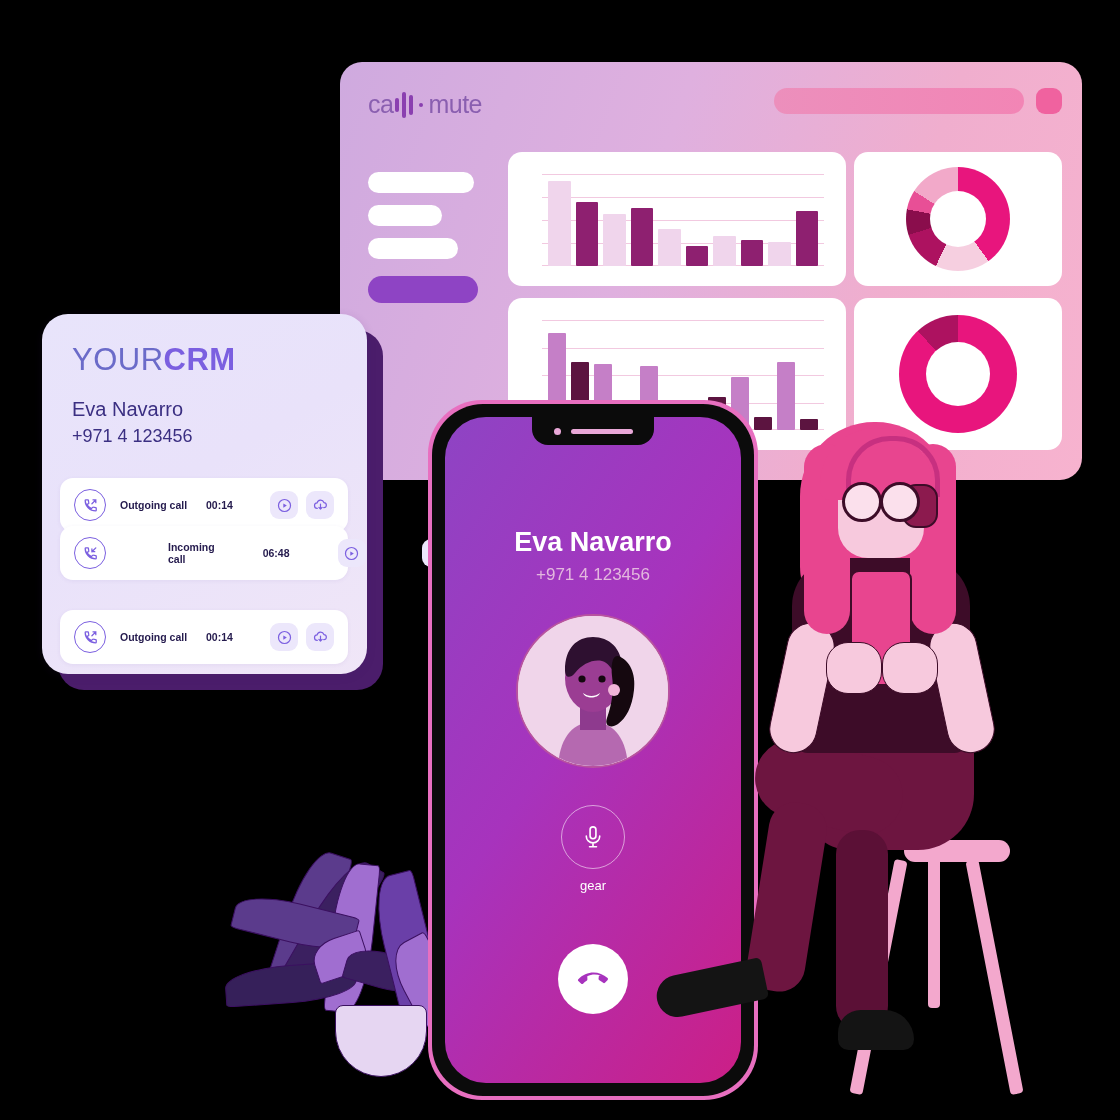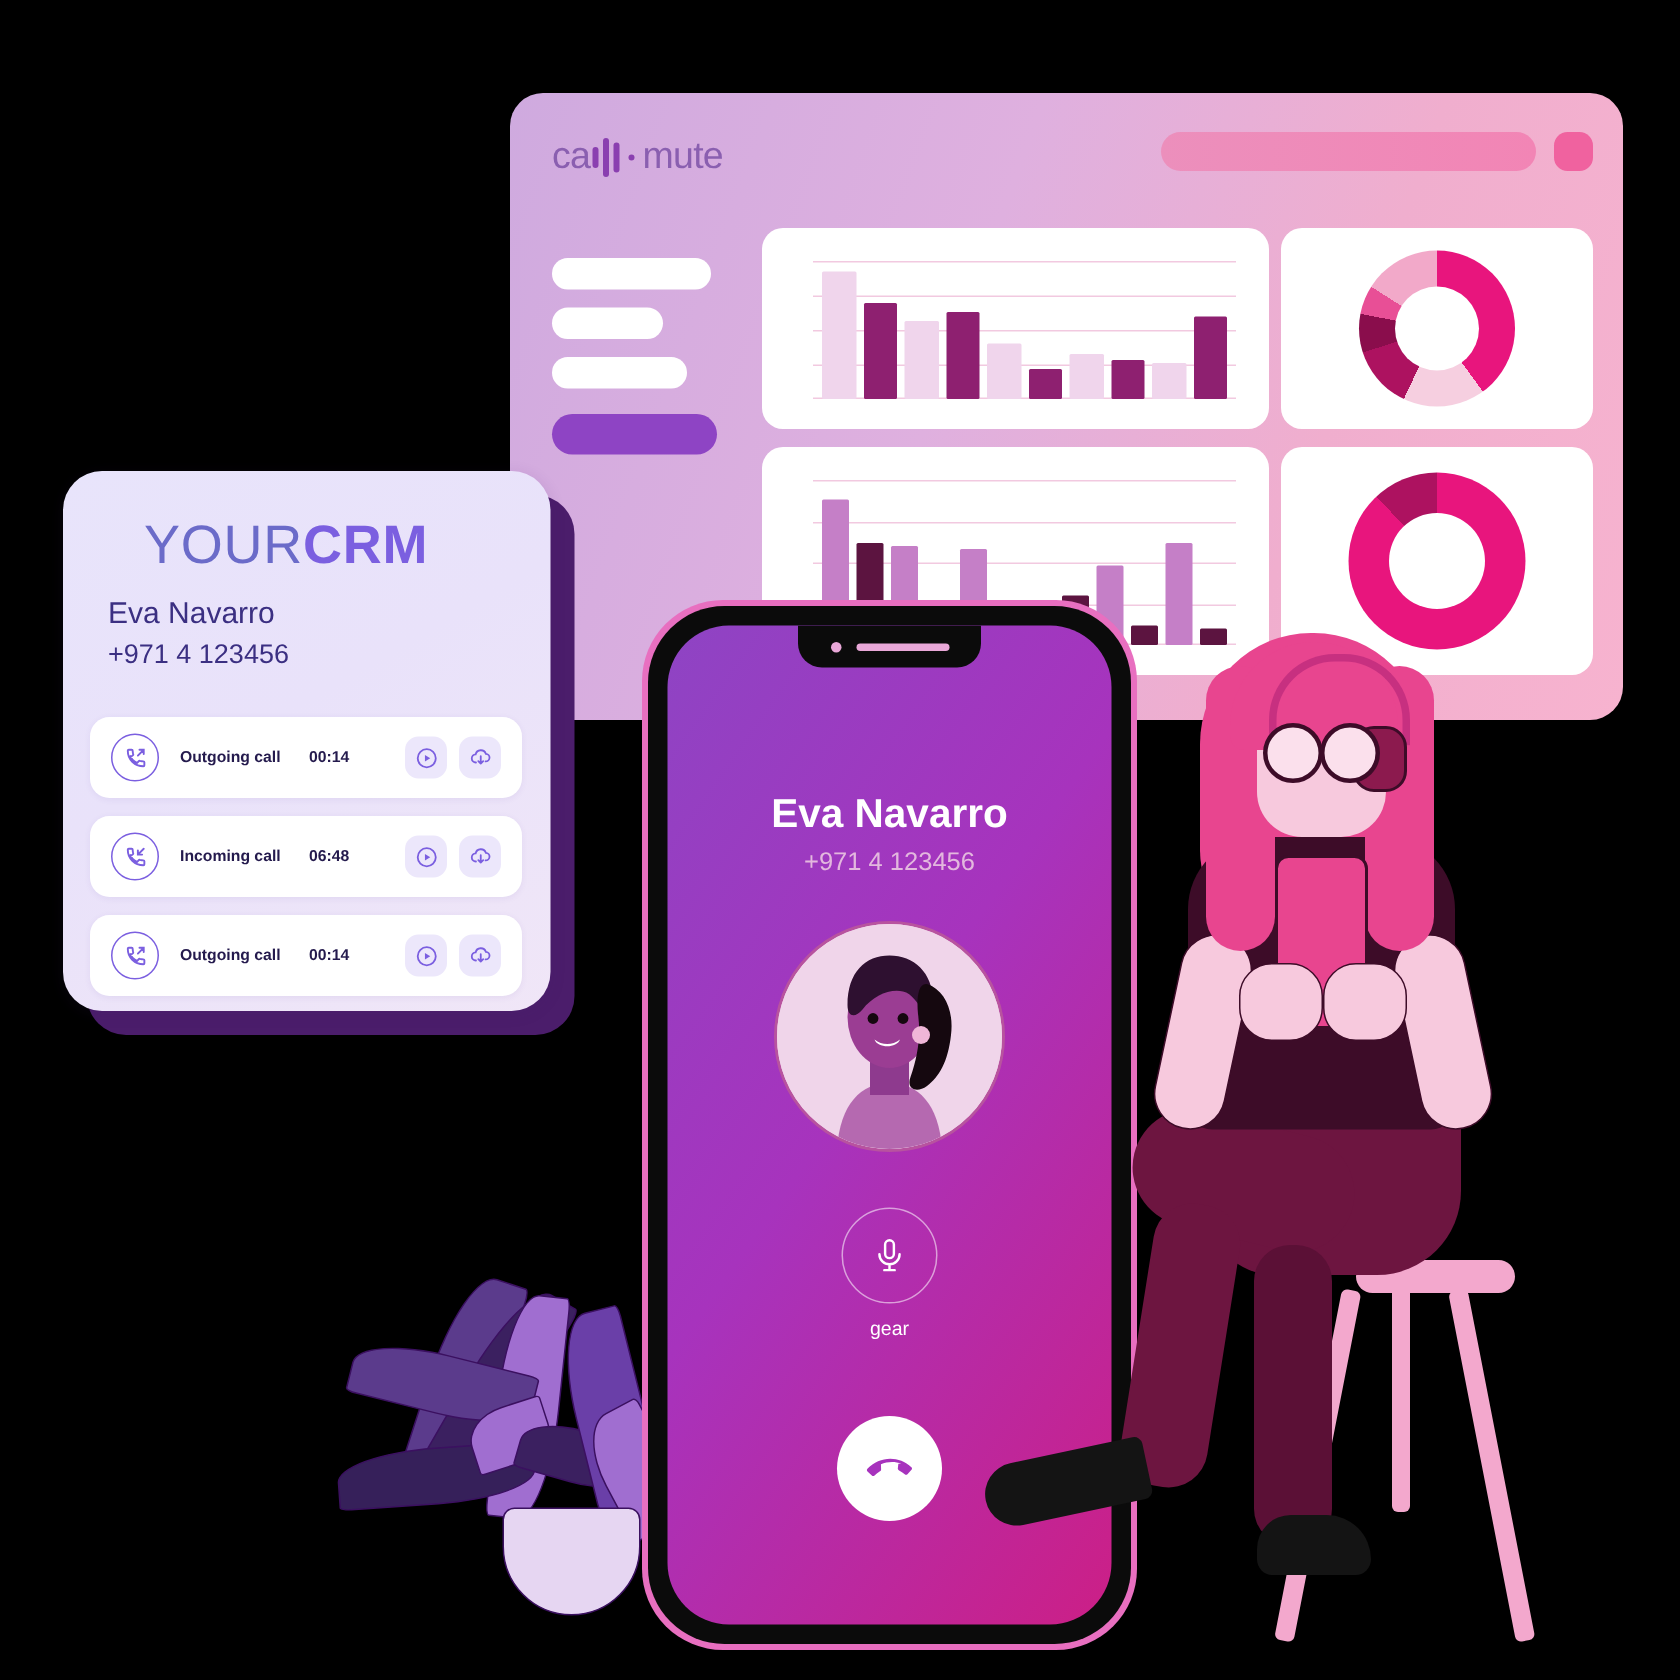--- a/index.html
+++ b/index.html
@@ -44,27 +44,27 @@
   #donut1::after{width:56px;height:56px;}
   #donut2{width:118px;height:118px;}
   #donut2::after{width:64px;height:64px;}
 
   
   #crm-shadow{position:absolute;left:58px;top:330px;width:325px;height:360px;border-radius:26px;
     background:#4b1d6b;}
   #crm{position:absolute;left:42px;top:314px;width:325px;height:360px;border-radius:26px;
     background:linear-gradient(150deg,#e8e4fb 0%,#e9e2fa 45%,#f0e6f7 100%);
     box-shadow:0 2px 10px rgba(60,30,110,.13);}
-  #crm-title{position:absolute;left:30px;top:28px;font-size:36px;letter-spacing:.5px;color:#6b6bc9;margin-left:24px;}
+  #crm-title{position:absolute;left:30px;top:28px;font-size:31px;letter-spacing:.5px;color:#6b6bc9;}
   #crm-title b{color:#7b5fe0;font-weight:700;}
   #crm-name{position:absolute;left:30px;top:84px;font-size:20px;color:#3b2f82;}
   #crm-phone{position:absolute;left:30px;top:112px;font-size:18px;color:#3b2f82;}
   .call-row{position:absolute;left:18px;width:288px;height:54px;border-radius:13px;background:#fff;
     display:flex;align-items:center;box-shadow:0 1px 4px rgba(90,60,160,.07);}
-  #row-0{top:164px;} #row-1{top:230px;} #row-2{top:296px;}
+  #row-0{top:164px;} #row-1{top:212px;gap:48px;} #row-2{top:296px;}
   .row-icon{margin-left:14px;width:30px;height:30px;border-radius:50%;border:1.6px solid #7b5fe0;
     display:flex;align-items:center;justify-content:center;color:#7b5fe0;flex:none;}
   .row-label{margin-left:14px;font-size:10.5px;font-weight:700;color:#241a4d;width:86px;}
   .row-time{font-size:10.5px;font-weight:700;color:#241a4d;}
   .row-btn{width:28px;height:28px;border-radius:9px;background:#ece7fb;display:flex;
     align-items:center;justify-content:center;color:#7b5fe0;flex:none;}
   #crm .row-btn:first-of-type{margin-left:auto;}
 
   
   #phone-outer{position:absolute;left:428px;top:400px;width:330px;height:700px;border-radius:54px;

